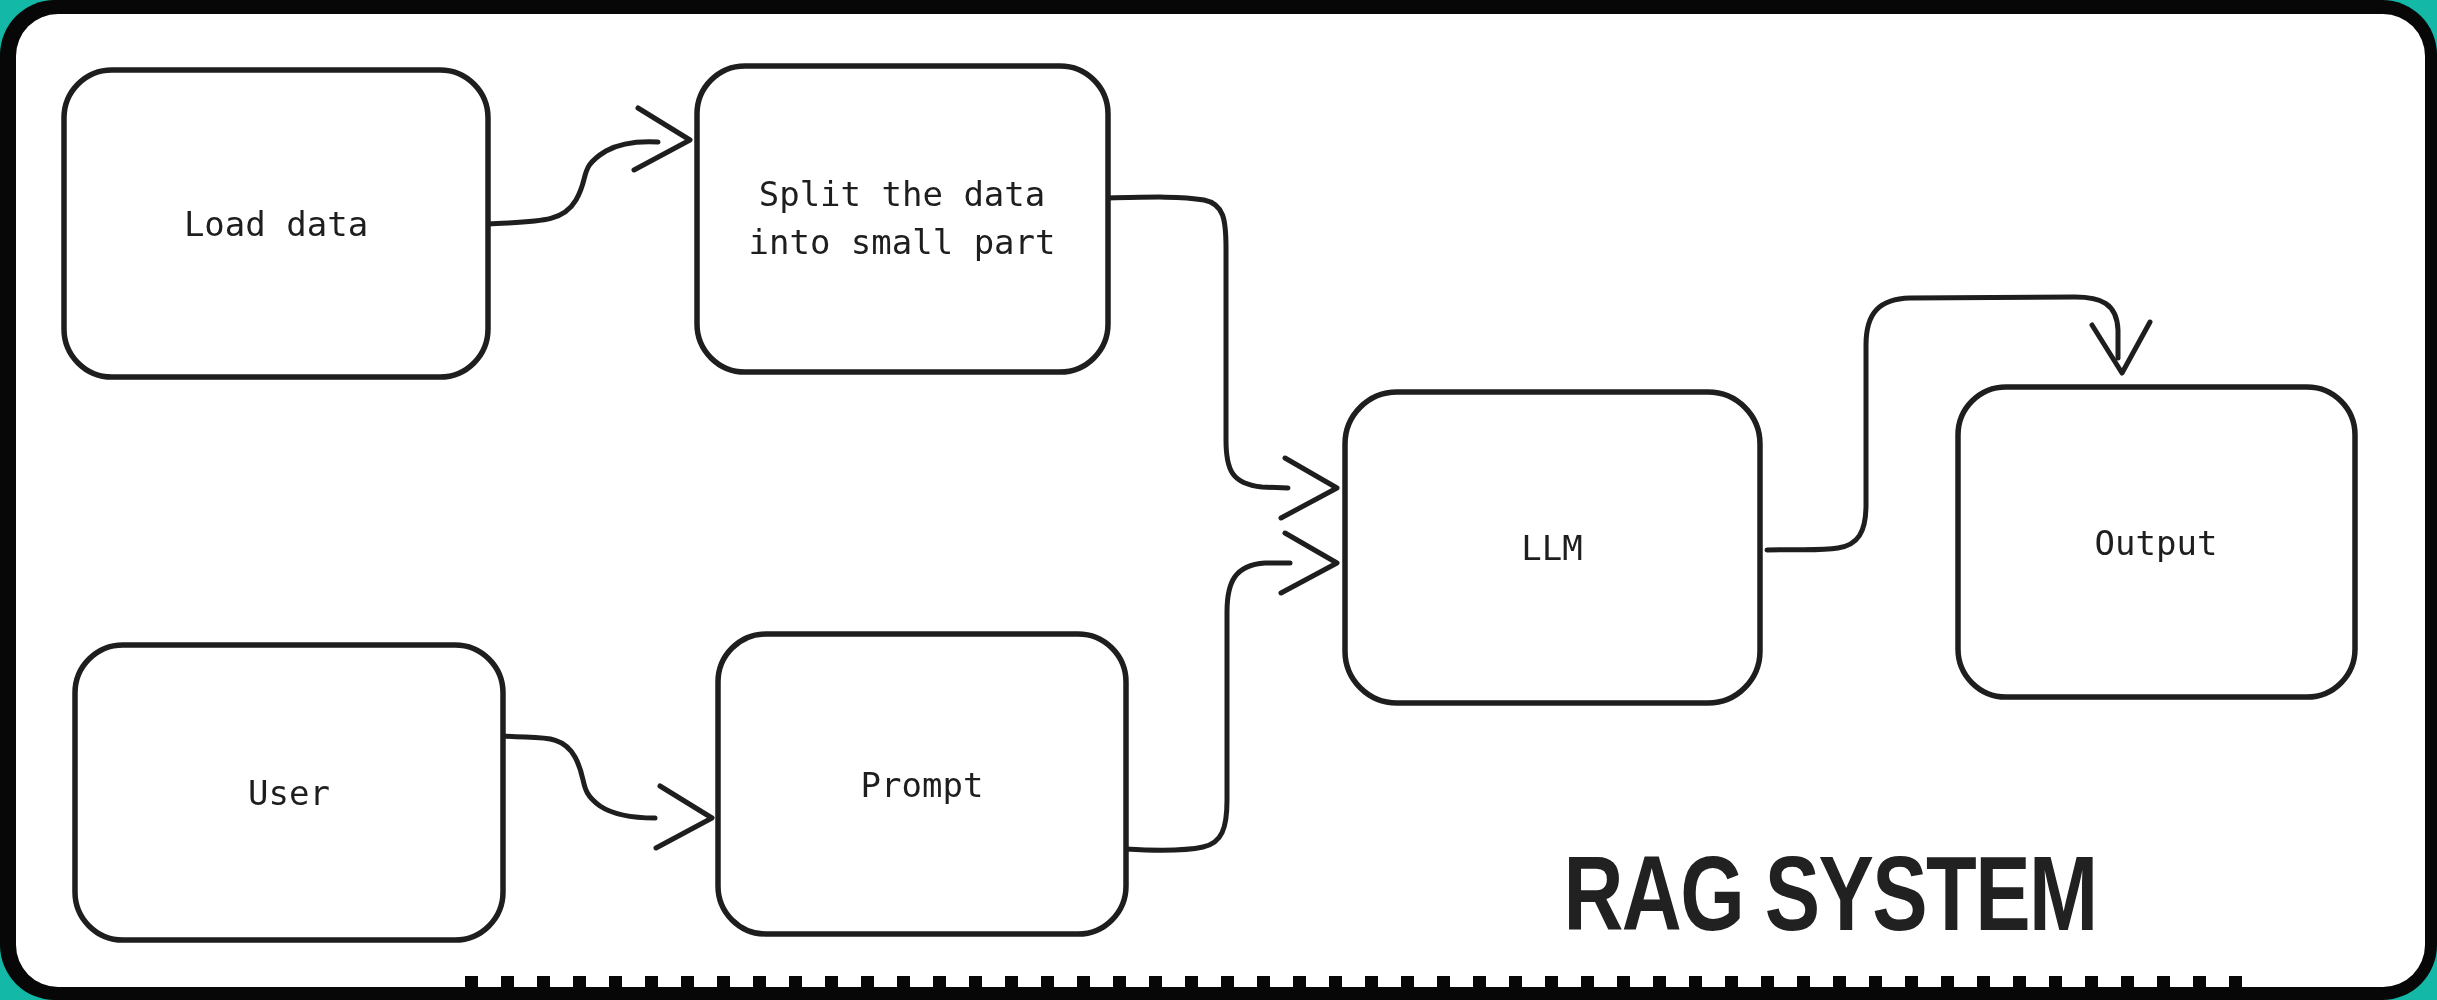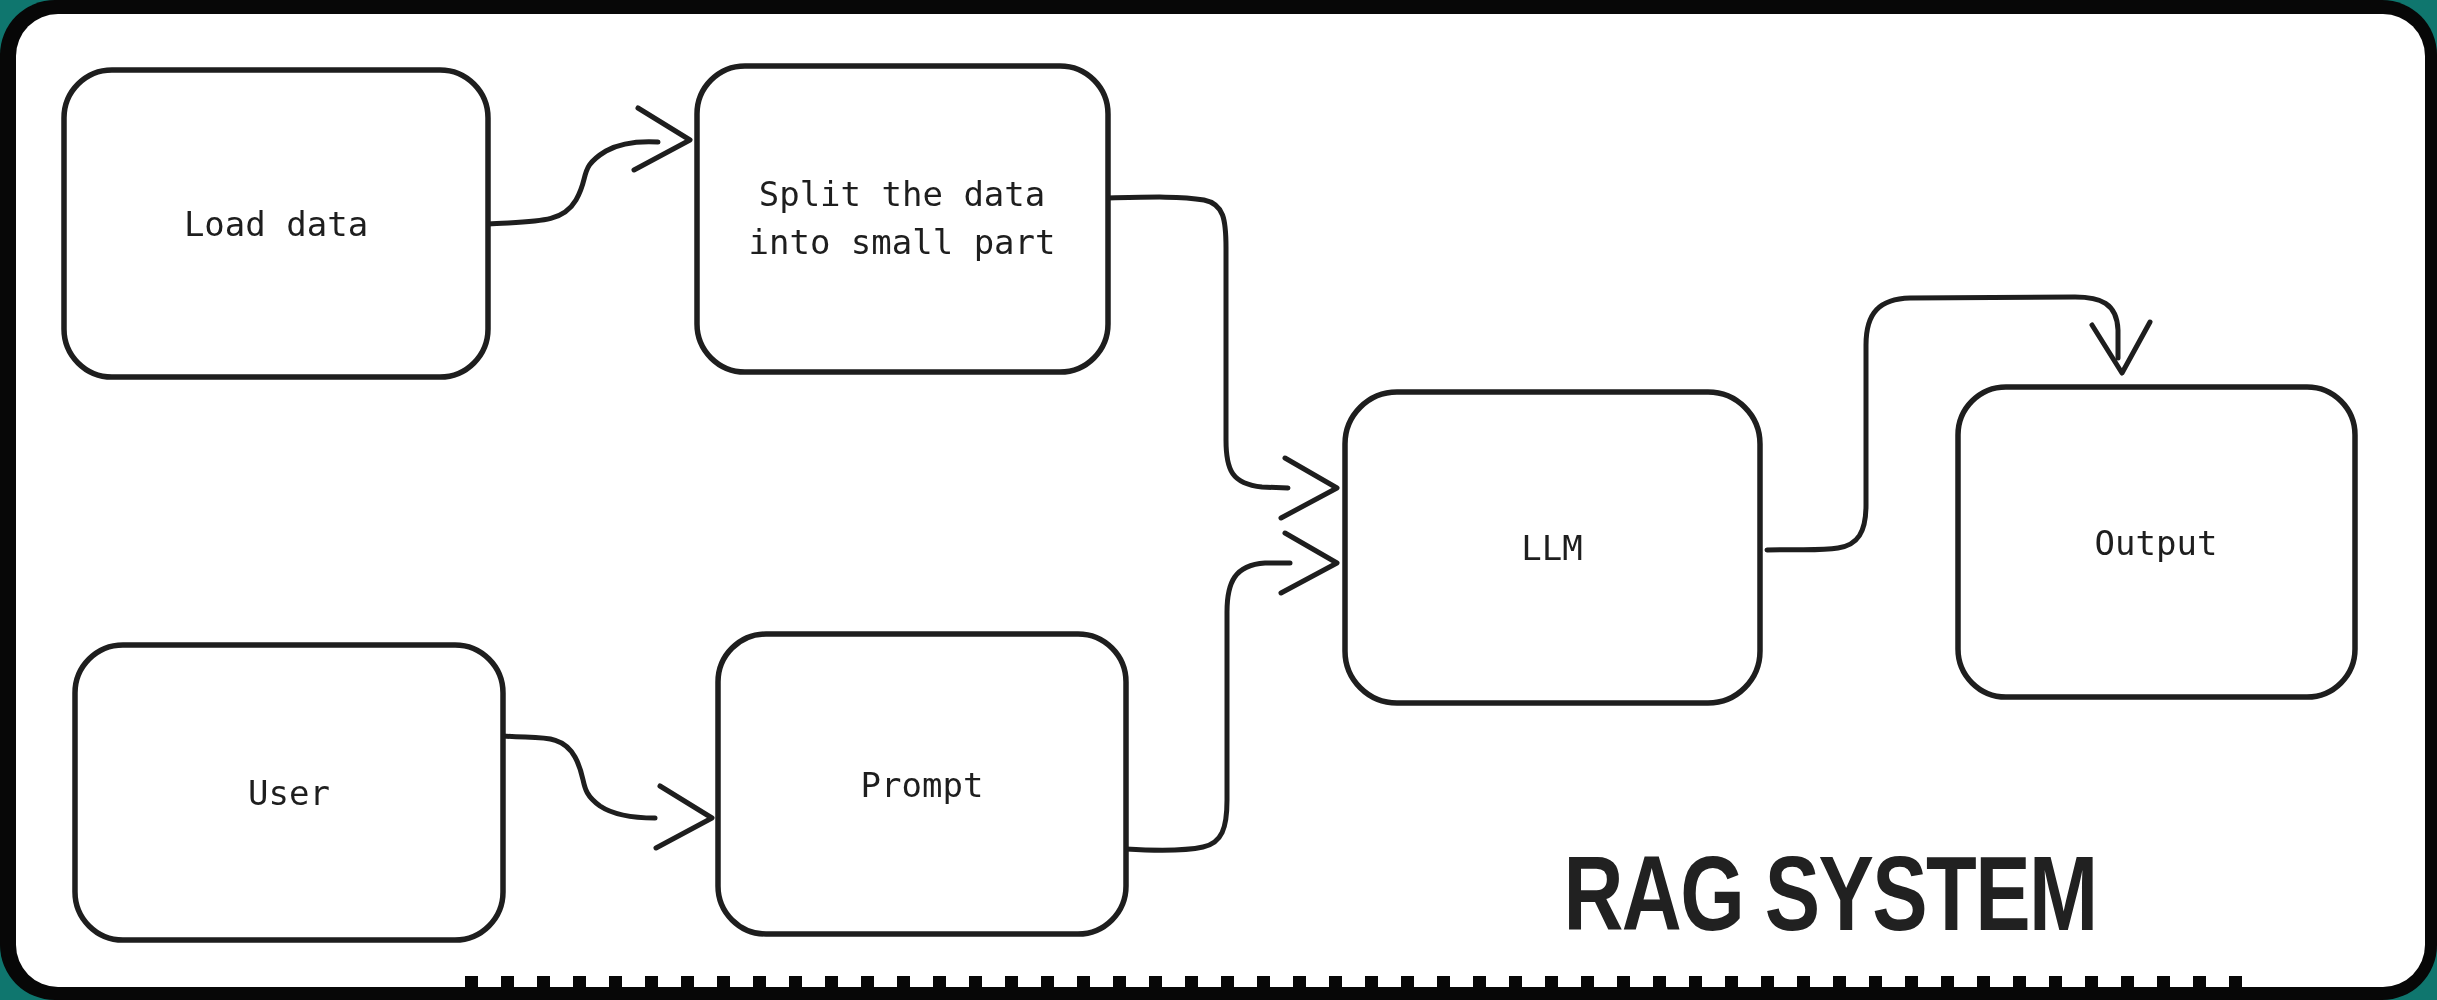--- a/index.html
+++ b/index.html
@@ -4,21 +4,21 @@
 <style>
   html, body {
     margin: 0;
     padding: 0;
     background: #ffffff;
   }
   .stage {
     position: relative;
     width: 2437px;
     height: 1000px;
-    background: #0f766e;
+    background: #14b8a6;
     overflow: hidden;
   }
   svg { display: block; }
   .node-box {
     fill: #ffffff;
     stroke-width: 5.5;
   }
   .edge-path {
     fill: none;
     stroke-width: 5;

